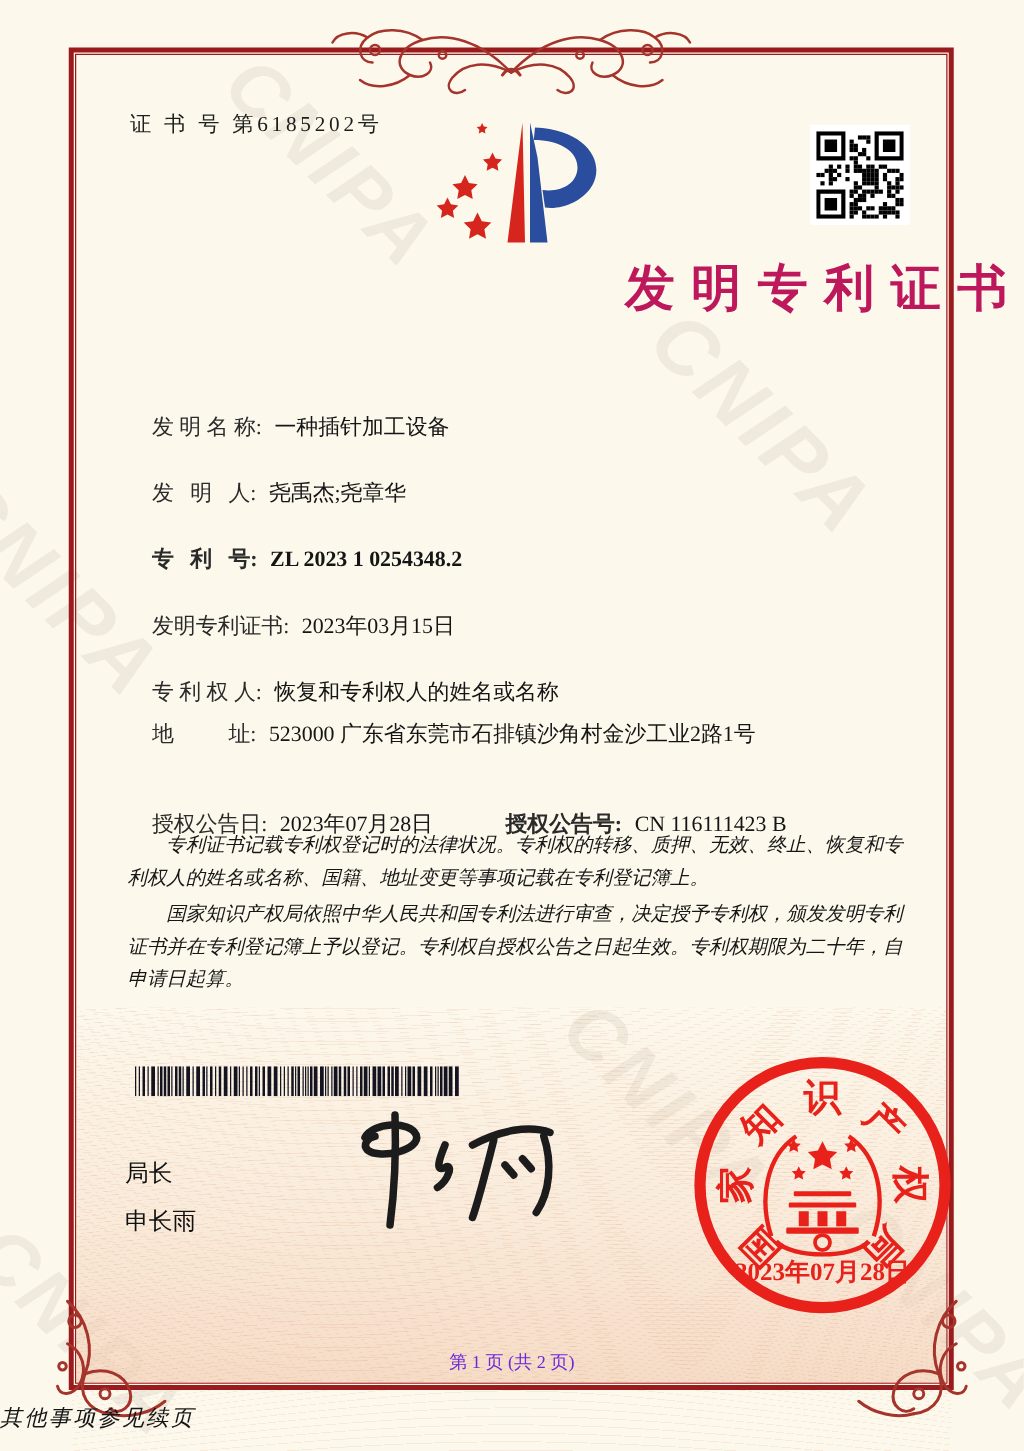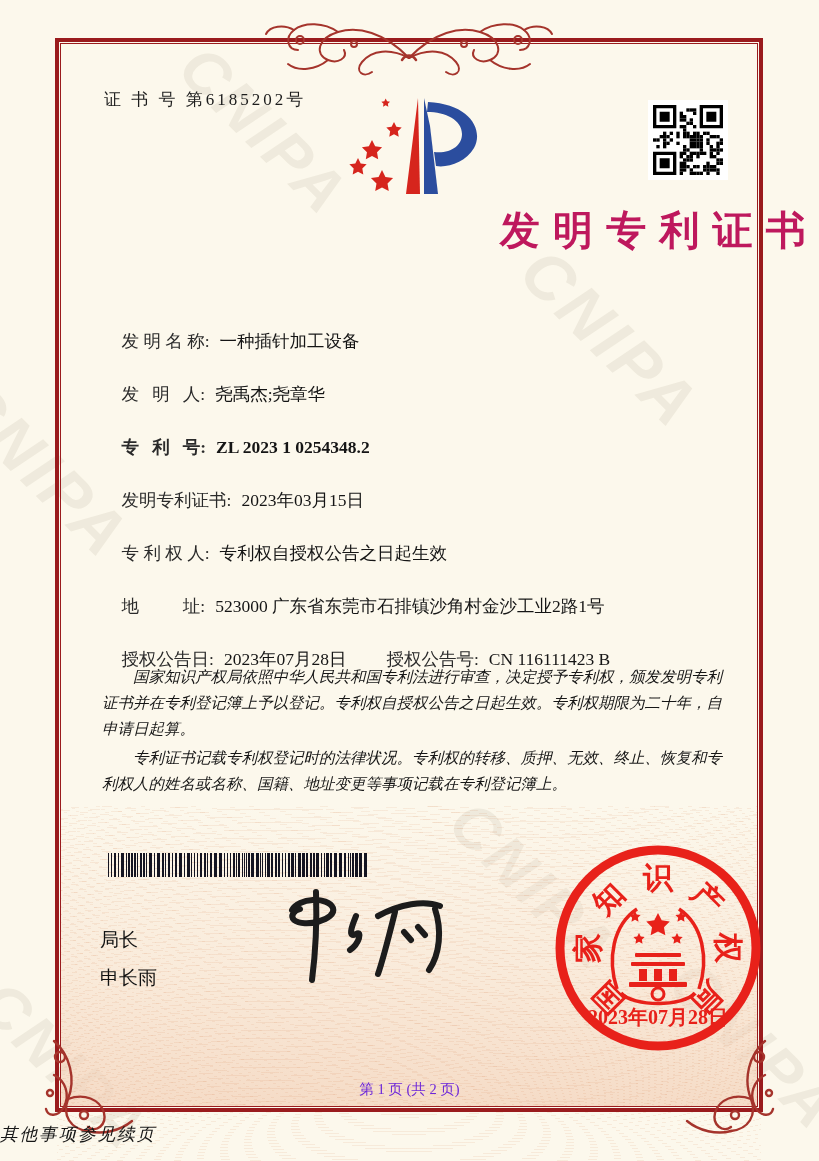--- a/index.html
+++ b/index.html
@@ -20,21 +20,21 @@
   .below-strip{position:absolute;left:57px;top:1112px;width:704px;height:49px;
       background:repeating-radial-gradient(140% 95% at 50% -60%, rgba(205,110,55,0.10) 0 1px, transparent 1px 9px);}
   .cert-no{position:absolute;left:104px;top:88px;font-size:17px;letter-spacing:3px;color:#1d1d1d;text-align:center;}
   .logo{position:absolute;left:348px;top:96px;}
   .qr{position:absolute;left:648px;top:100px;background:#fff;padding:5px;}
   .title{position:absolute;left:0;top:203px;width:100%;text-align:right;
          font-size:40px;font-weight:bold;letter-spacing:0.33em;text-indent:0.33em;color:#be185d;}
   .row{position:absolute;left:104px;font-size:17.5px;white-space:pre;color:#151515;}
   .row .lab{color:#2a2a2a;text-align:center;}
   .row .val{margin-left:10px;}
-  .row .lab2{margin-left:40px;}
+  .row .lab2{margin-left:58px;font-weight:bold;}
   .paras{position:absolute;left:102px;top:664px;width:632px;
          font-size:15.5px;line-height:26px;color:#161616;font-style:italic;}
   .paras p{margin:0 0 3px 0;text-indent:2em;}
   .barcode{position:absolute;left:108px;top:853px;}
   .director{position:absolute;left:100px;top:921px;
             font-family:"Liberation Sans","DejaVu Sans",sans-serif;
             font-size:19px;color:#111;line-height:38px;}
   .signature{position:absolute;left:232px;top:882px;}
   .seal{position:absolute;left:551px;top:841px;}
   .page-info{position:absolute;left:0;top:1080px;width:100%;text-align:center;font-size:14.5px;color:#6d28d9;}
@@ -259,32 +259,32 @@
   <div class="row" style="top:361px;">
     <span class="lab">发   明   人:</span><span class="val">尧禹杰;尧章华</span>
   </div>
   <div class="row" style="top:414px;font-weight:bold;">
     <span class="lab">专   利   号:</span><span class="val">ZL 2023 1 0254348.2</span>
   </div>
   <div class="row" style="top:467px;">
     <span class="lab">发明专利证书:</span><span class="val">2023年03月15日</span>
   </div>
   <div class="row" style="top:520px;">
-    <span class="lab">专 利 权 人:</span><span class="val">专利权自授权公告之日起生效</span>
-  </div>
-  <div class="row" style="top:573px;">
+    <span class="lab">专 利 权 人:</span><span class="val">恢复和专利权人的姓名或名称</span>
+  </div>
+  <div class="row" style="top:554px;">
     <span class="lab">地          址:</span><span class="val">523000 广东省东莞市石排镇沙角村金沙工业2路1号</span>
   </div>
   <div class="row" style="top:626px;">
     <span class="lab">授权公告日:</span><span class="val">2023年07月28日</span><span class="lab lab2">授权公告号:</span><span class="val">CN 116111423 B</span>
   </div>
 
   <div class="paras">
+    <p>专利证书记载专利权登记时的法律状况。专利权的转移、质押、无效、终止、恢复和专利权人的姓名或名称、国籍、地址变更等事项记载在专利登记簿上。</p>
     <p>国家知识产权局依照中华人民共和国专利法进行审查，决定授予专利权，颁发发明专利证书并在专利登记簿上予以登记。专利权自授权公告之日起生效。专利权期限为二十年，自申请日起算。</p>
-    <p>专利证书记载专利权登记时的法律状况。专利权的转移、质押、无效、终止、恢复和专利权人的姓名或名称、国籍、地址变更等事项记载在专利登记簿上。</p>
   </div>
 
   <svg class="barcode" id="barcode" width="262" height="24" viewBox="0 0 262 24">
       <rect x="0" y="0" width="1" height="24" fill="#141421"></rect>
       <rect x="3" y="0" width="1" height="24" fill="#141421"></rect>
       <rect x="6" y="0" width="2" height="24" fill="#141421"></rect>
       <rect x="10" y="0" width="1" height="24" fill="#141421"></rect>
       <rect x="13" y="0" width="3" height="24" fill="#141421"></rect>
       <rect x="18" y="0" width="1" height="24" fill="#141421"></rect>
       <rect x="20" y="0" width="2" height="24" fill="#141421"></rect>

